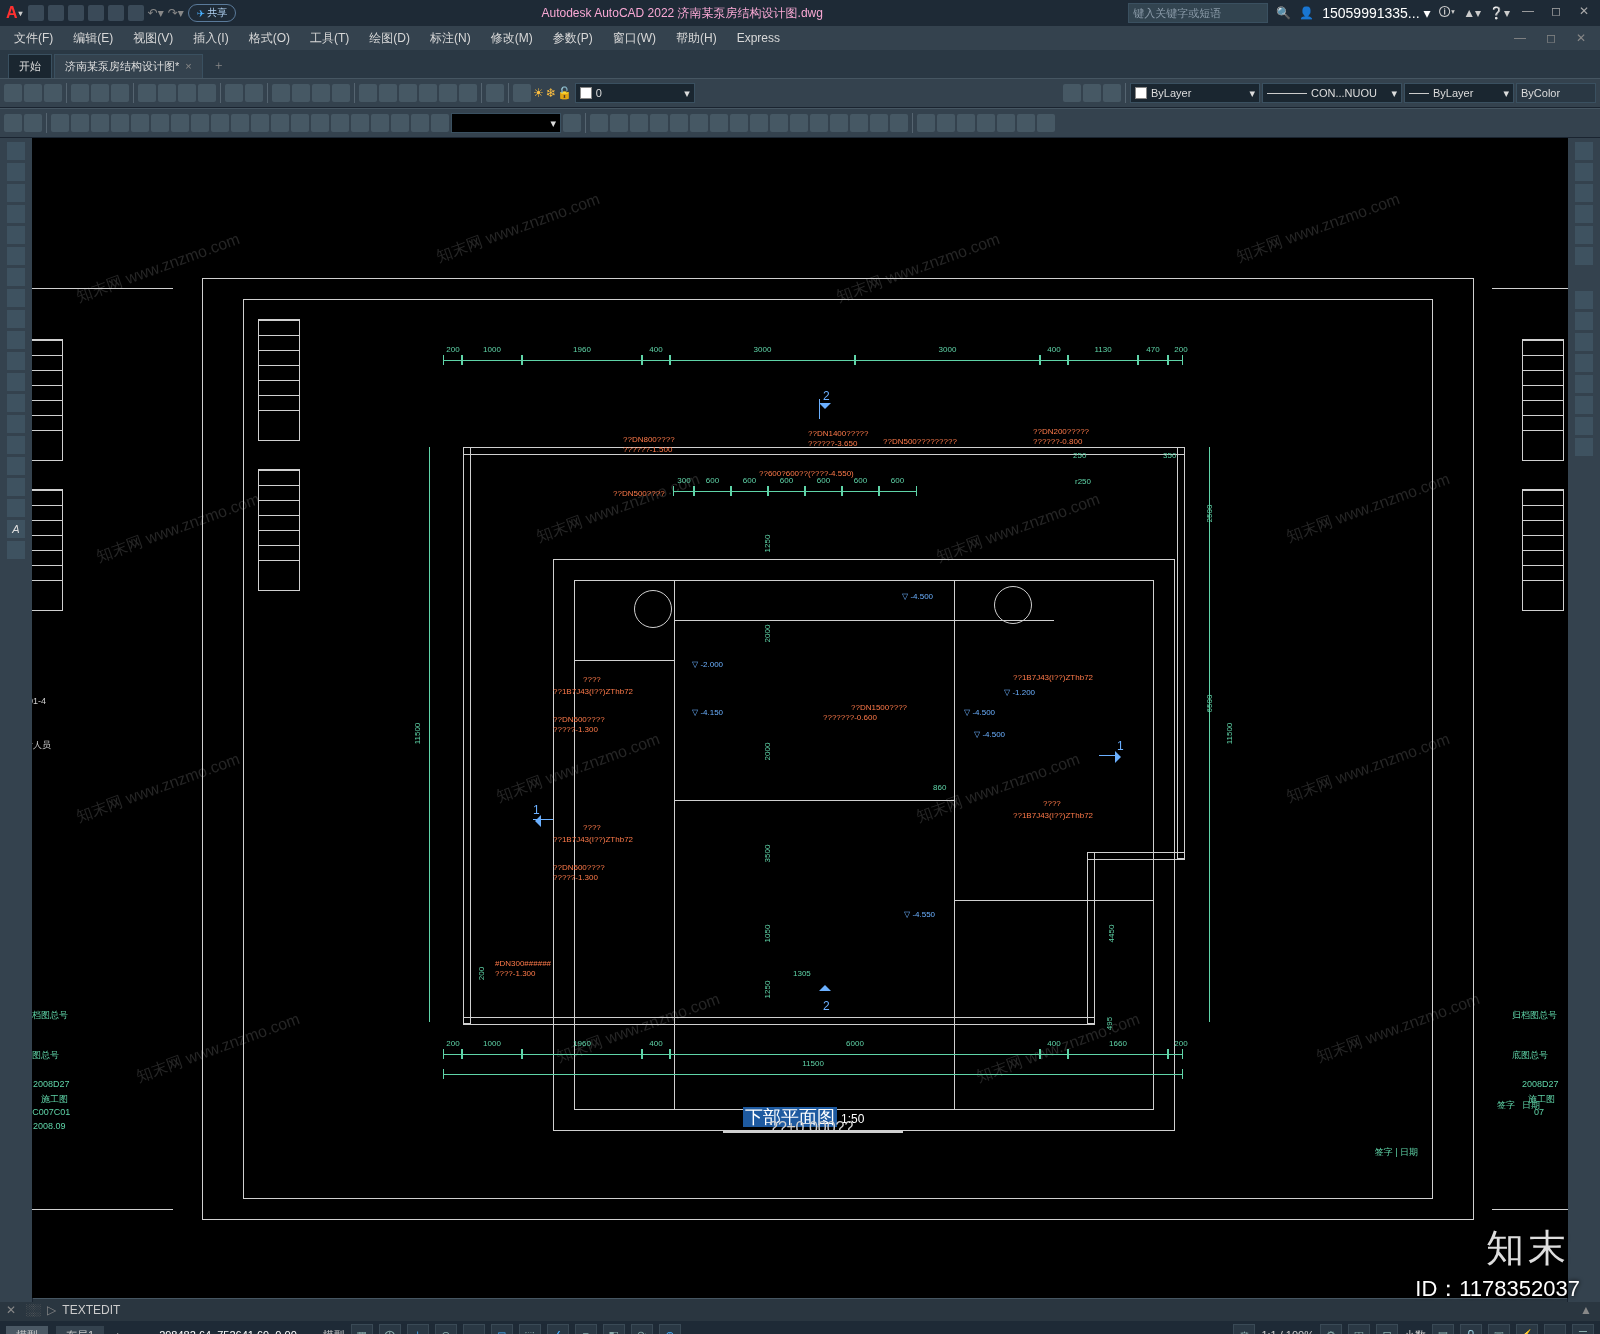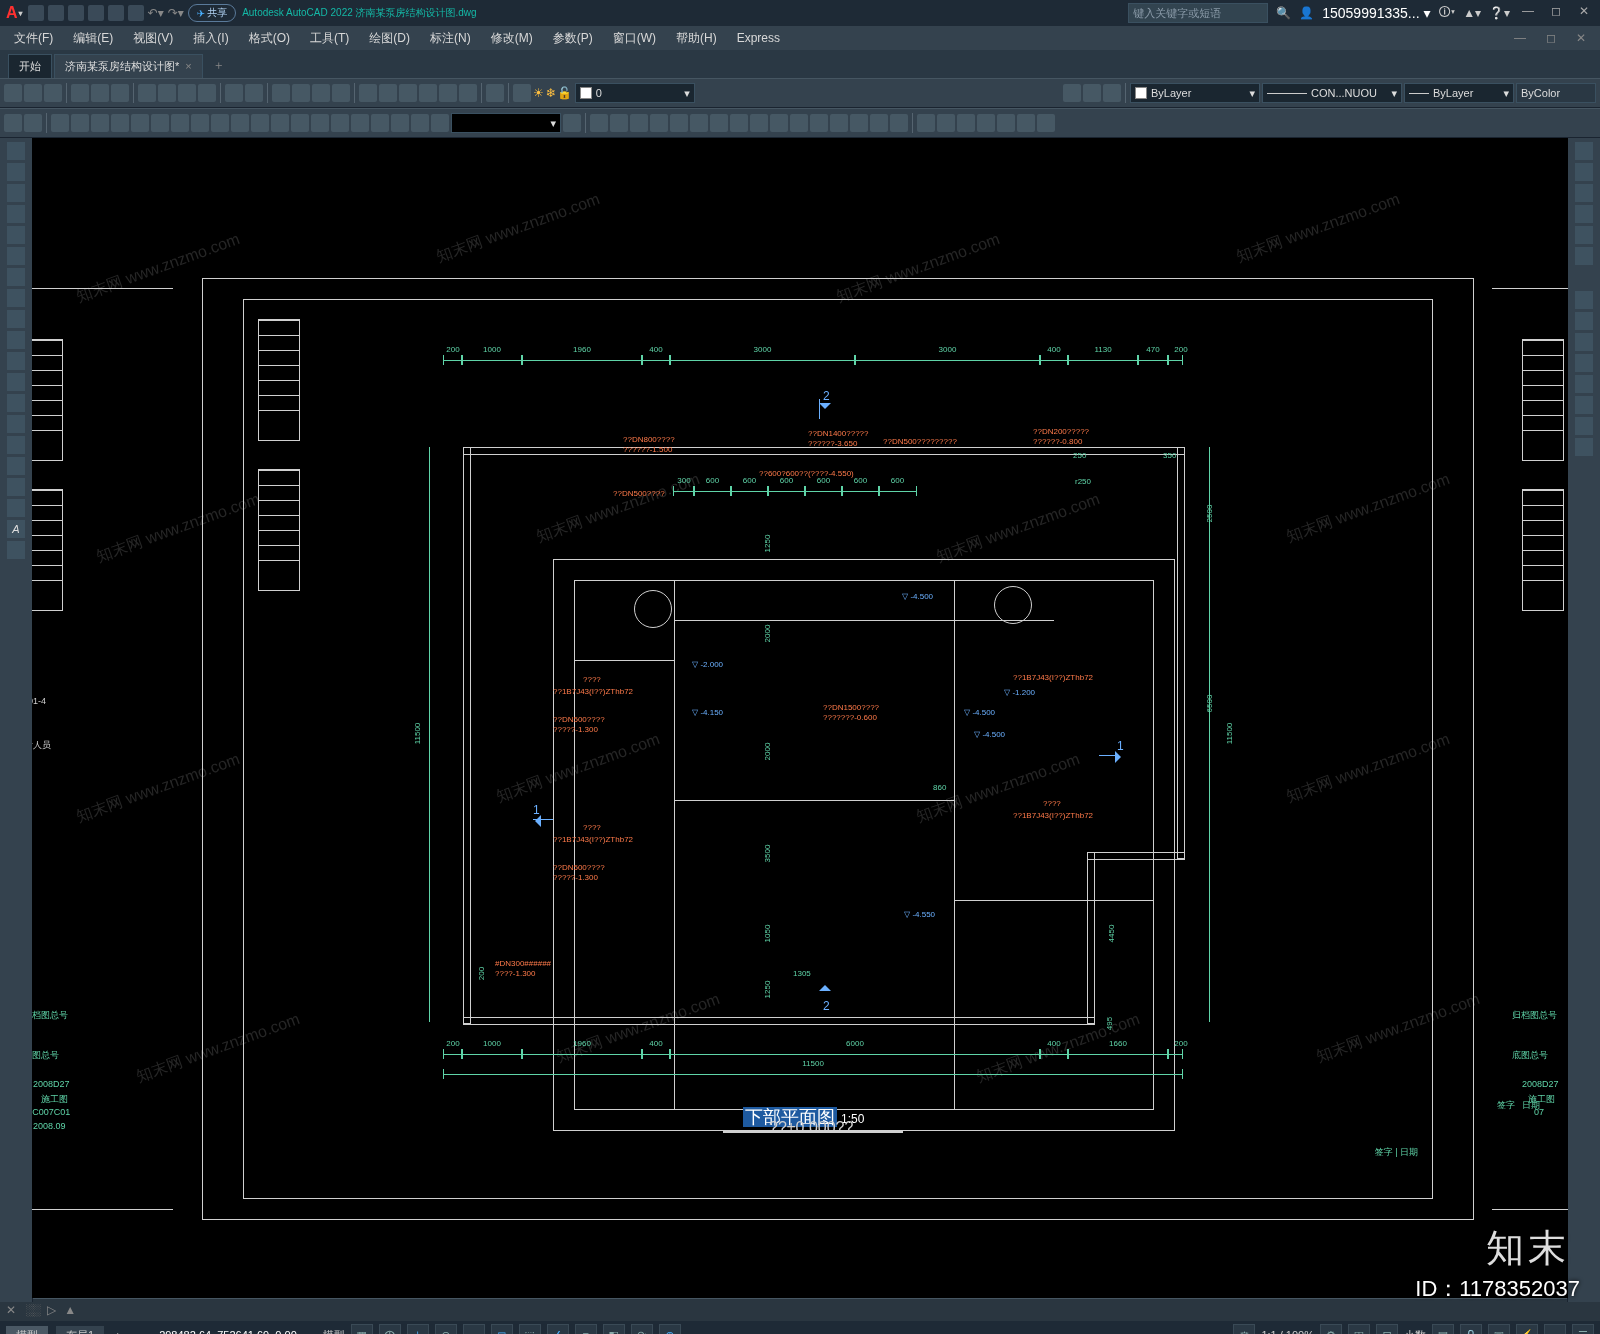--- a/index.html
+++ b/index.html
@@ -1,21 +1,21 @@
 <!DOCTYPE html>
 <html><head>
 <meta charset="utf-8">
 <style>
 html,body{margin:0;padding:0;width:1600px;height:1334px;background:#1e2a36;font-family:"Microsoft YaHei",Arial,sans-serif;font-size:12px;color:#ccc;overflow:hidden}
 .titlebar{height:26px;background:#1e2a36;display:flex;align-items:center;padding:0 6px;gap:6px}
 .logo{color:#ff3030;font-weight:bold;font-size:16px;position:relative}
 .logo::after{content:"▾";font-size:8px;color:#ccc;position:relative;top:-2px;left:1px}
 .qat{display:flex;gap:4px;align-items:center}
 .qat i,.ico{width:16px;height:16px;background:#3a4a58;display:inline-block;border-radius:2px}
-.title-center{flex:1;color:#14b8a6;font-size:10px}
+.title-center{flex:1;text-align:center;color:#f9a8d4;font-size:12px}
 .title-right{display:flex;gap:8px;align-items:center}
 .searchbox{background:#324450;border:1px solid #3a5060;height:18px;width:130px;color:#8a9aa8;padding:0 4px;font-size:11px;line-height:18px}
 .user{color:#fff;font-size:14px}
 .winbtn{width:20px;height:18px;text-align:center;color:#aaa;display:inline-block}
 .menubar{height:24px;background:#34424e;display:flex;align-items:center;padding:0 4px}
 .menubar span{padding:0 10px;color:#d8d8d8;font-size:12px}
 .filetabs{height:28px;background:#2a3844;display:flex;align-items:flex-end;padding-left:8px}
 .filetab{background:#1a2630;padding:4px 10px;color:#ddd;font-size:11px;border-top:1px solid #3a5060;border-left:1px solid #3a5060;border-right:1px solid #3a5060;margin-right:2px}
 .filetab.sel{background:#34424e}
 .filetab .x{margin-left:6px;color:#888}
@@ -489,21 +489,21 @@
       <div class="ann" style="left:830px;top:158px">??????-0.800</div>
       <div class="ann" style="left:556px;top:190px">??600?600??(????-4.550)</div>
       <div class="ann" style="left:380px;top:396px">????</div>
       <div class="ann" style="left:350px;top:408px">??1B7J43(I??)ZThb72</div>
       <div class="ann" style="left:350px;top:436px">??DN500????</div>
       <div class="ann" style="left:350px;top:446px">?????-1.300</div>
       <div class="ann" style="left:380px;top:544px">????</div>
       <div class="ann" style="left:350px;top:556px">??1B7J43(I??)ZThb72</div>
       <div class="ann" style="left:350px;top:584px">??DN500????</div>
       <div class="ann" style="left:350px;top:594px">?????-1.300</div>
-      <div class="ann" style="left:620px;top:424px">??DN1500????</div>
+      <div class="ann" style="left:648px;top:424px">??DN1500????</div>
       <div class="ann" style="left:620px;top:434px">???????-0.600</div>
       <div class="ann" style="left:810px;top:394px">??1B7J43(I??)ZThb72</div>
       <div class="ann" style="left:840px;top:520px">????</div>
       <div class="ann" style="left:810px;top:532px">??1B7J43(I??)ZThb72</div>
       <div class="ann" style="left:872px;top:198px;color:#5fd4a8">r250</div>
       <div class="ann" style="left:292px;top:680px">#DN300######</div>
       <div class="ann" style="left:292px;top:690px">????-1.300</div>
 
       <div class="dwg-label" style="left:330px;top:524px;color:#6bb0ff;font-size:12px">1</div>
       <div class="dwg-line" style="left:330px;top:540px;width:20px;height:1px;background:#6bb0ff"></div>
@@ -580,20 +580,21 @@
         <span>签字</span> | <span>日期</span>
       </div>
     </div>
   </div>
 </div>
 
 <div class="cmdbar">
   <span class="xbtn">✕</span>
   <span class="grip">░░</span>
   <span class="prompt">▷</span>
+  <input value="TEXTEDIT" style="">
   <span style="padding:0 8px;color:#888">▲</span>
 </div>
 
 <div class="statusbar">
   <span class="tab" style="background:#4a5864">模型</span>
   <span class="tab">布局1</span>
   <span>＋</span>
   <span class="coords">298482.64, 752641.69, 0.00</span>
   <span style="margin-left:20px">模型</span>
   <span class="sicon">▦</span>

